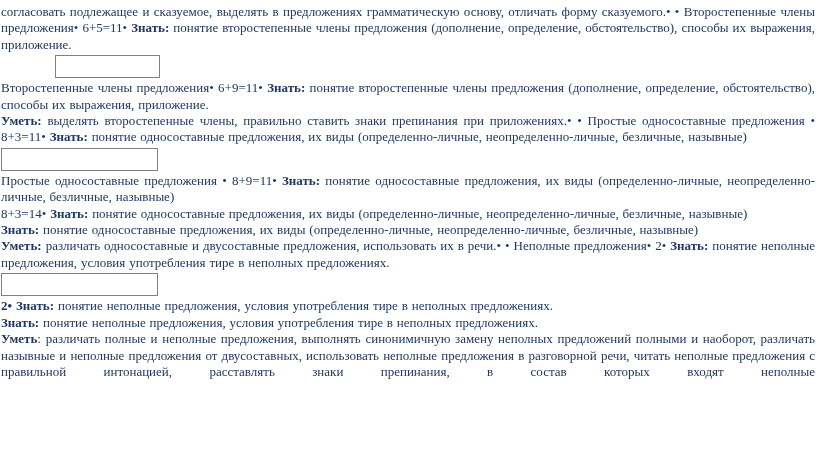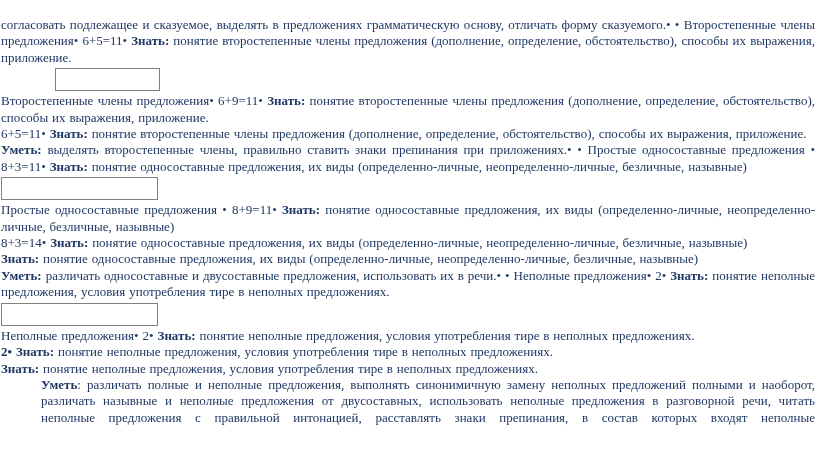--- a/index.html
+++ b/index.html
@@ -9,35 +9,34 @@
   }
   body {
     width: 816px;
     height: 454px;
     overflow: hidden;
   }
   .page {
     box-sizing: border-box;
     width: 816px;
     height: 454px;
-    padding: 17px 1px 0 1px;
+    padding: 4px 1px 0 1px;
     background: var(--bg, #ffffff);
     font-family: "Liberation Serif", "DejaVu Serif", serif;
     font-size: 13px;
     line-height: 16.4px;
     color: var(--text, #1f3864);
   }
   p.para {
     margin: 0;
     text-align: justify;
     word-spacing: 0.05em;
   }
   p.para.justify-last {
     text-align-last: justify;
-    margin-left: 40px;
   }
   .run { font-weight: normal; }
   .run.bold { font-weight: bold; }
   .empty-box {
     box-sizing: border-box;
     height: 23px;
     border: 1px solid var(--box-border, #808080);
     margin: 2px 0 2px 0;
     background: var(--bg, #ffffff);
   }
@@ -51,26 +50,24 @@
   }
 </style>
 </head>
 <body>
 
 <div class="page">
   <div>
       <p class="para"><span class="run">согласовать подлежащее и сказуемое, выделять в предложениях грамматическую основу, отличать форму сказуемого.• • Второстепенные члены предложения• 6+5=11• </span><span class="run bold">Знать:</span><span class="run"> понятие второстепенные члены предложения (дополнение, определение, обстоятельство), способы их выражения, приложение.</span></p>
       <div class="empty-box indented"></div>
       <p class="para"><span class="run">Второстепенные члены предложения• 6+9=11• </span><span class="run bold">Знать:</span><span class="run"> понятие второстепенные члены предложения (дополнение, определение, обстоятельство), способы их выражения, приложение.</span></p>
-      <p class="para"><span class="run">6+5=11• </span><span class="run bold">Знать:</span><span class="run"> понятие второстепенные члены предложения (дополнение, определение, обстоятельство), способы их выражения, приложение.</span></p>
       <p class="para"><span class="run bold">Уметь:</span><span class="run"> выделять второстепенные члены, правильно ставить знаки препинания при приложениях.• • Простые односоставные предложения • 8+3=11• </span><span class="run bold">Знать:</span><span class="run"> понятие односоставные предложения, их виды (определенно-личные, неопределенно-личные, безличные, назывные)</span></p>
       <div class="empty-box flush"></div>
       <p class="para"><span class="run">Простые односоставные предложения • 8+9=11• </span><span class="run bold">Знать:</span><span class="run"> понятие односоставные предложения, их виды (определенно-личные, неопределенно-личные, безличные, назывные)</span></p>
       <p class="para"><span class="run">8+3=14• </span><span class="run bold">Знать:</span><span class="run"> понятие односоставные предложения, их виды (определенно-личные, неопределенно-личные, безличные, назывные)</span></p>
       <p class="para"><span class="run bold">Знать:</span><span class="run"> понятие односоставные предложения, их виды (определенно-личные, неопределенно-личные, безличные, назывные)</span></p>
       <p class="para"><span class="run bold">Уметь:</span><span class="run"> различать односоставные и двусоставные предложения, использовать их в речи.• • Неполные предложения• 2• </span><span class="run bold">Знать:</span><span class="run"> понятие неполные предложения, условия употребления тире в неполных предложениях.</span></p>
       <div class="empty-box flush"></div>
-      <p class="para"><span class="run">Неполные предложения• 2• </span><span class="run bold">Знать:</span><span class="run"> понятие неполные предложения, условия употребления тире в неполных предложениях.</span></p>
       <p class="para"><span class="run bold">2• Знать:</span><span class="run"> понятие неполные предложения, условия употребления тире в неполных предложениях.</span></p>
       <p class="para"><span class="run bold">Знать:</span><span class="run"> понятие неполные предложения, условия употребления тире в неполных предложениях.</span></p>
       <p class="para justify-last"><span class="run bold">Уметь</span><span class="run">: различать полные и неполные предложения, выполнять синонимичную замену неполных предложений полными и наоборот, различать назывные и неполные предложения от двусоставных, использовать неполные предложения в разговорной речи, читать неполные предложения с правильной интонацией, расставлять знаки препинания, в состав которых входят неполные</span></p>
     </div>
 </div>
 
 </body></html>

